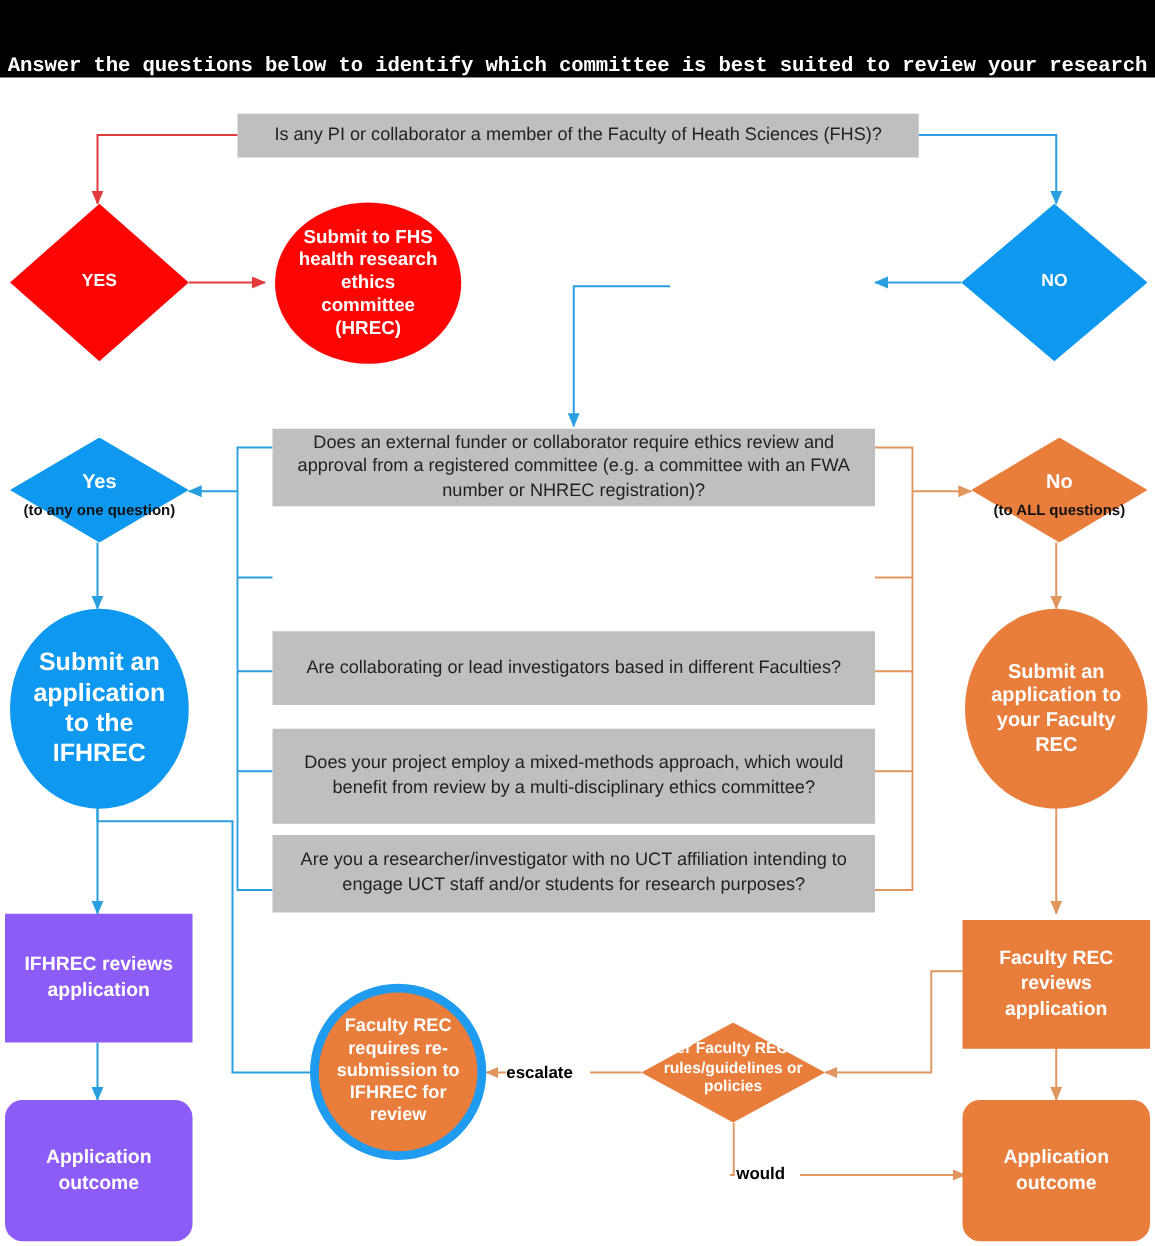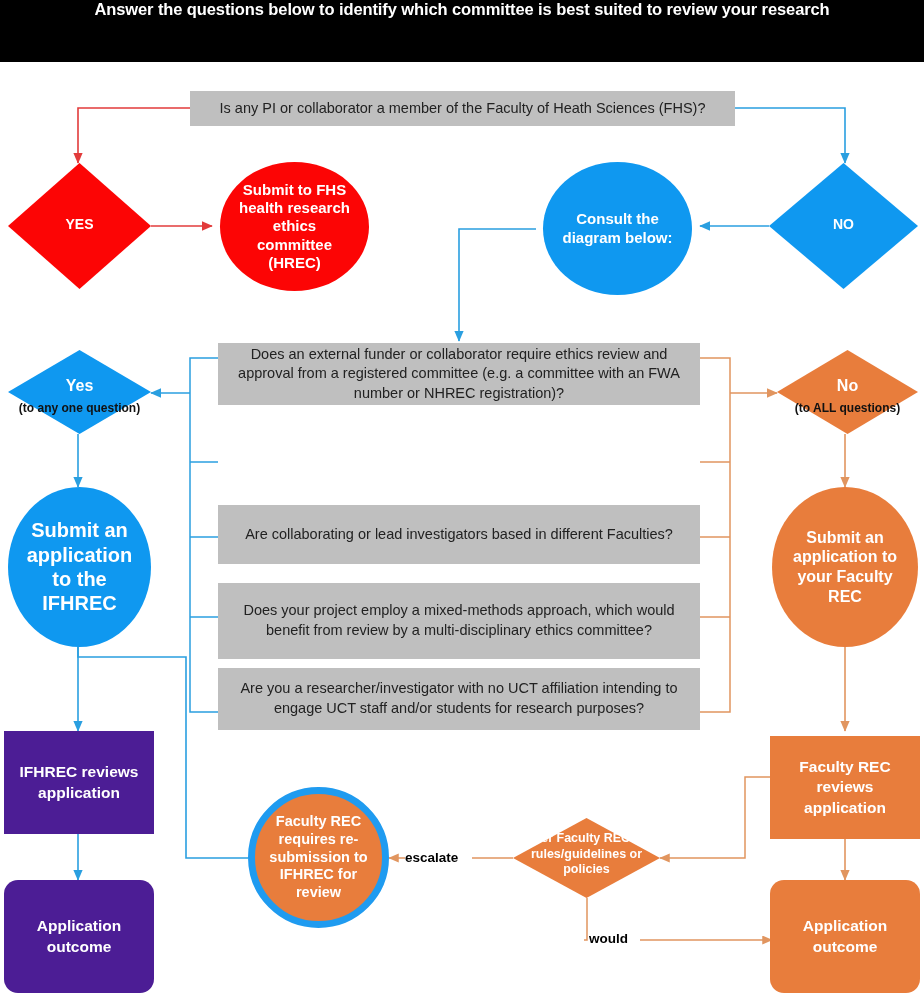--- a/index.html
+++ b/index.html
@@ -3,29 +3,29 @@
 <meta charset="utf-8">
 <style>
   html,body{margin:0;padding:0;background:#ffffff;}
   body{width:924px;height:997px;font-family:"Liberation Sans",sans-serif;position:relative;overflow:hidden;}
   #stage{position:absolute;left:0;top:0;width:924px;height:997px;}
   svg.wires{position:absolute;left:0;top:0;width:924px;height:997px;pointer-events:none;}
 
   .node{position:absolute;box-sizing:border-box;display:flex;align-items:center;justify-content:center;text-align:center;}
 
   
-  .banner{left:0;top:0;width:924px;height:62px;background:#000000;display:flex;align-items:flex-start;justify-content:center;}
+  .banner{left:0;top:0;width:924px;height:62px;background:#000000;display:flex;align-items:flex-end;justify-content:center;font-family:Liberation Mono, monospace;}
   .banner span{color:#ffffff;font-size:16.5px;font-weight:bold;letter-spacing:-0.1px;}
 
   
   .qbox{background:#bfbfbf;color:#222222;font-size:14.5px;line-height:1.35;padding:3px 10px;}
 
   
   .rect{color:#ffffff;font-weight:bold;font-size:15.5px;line-height:1.3;}
-  .rect.blue{background:#4c1d95;}
+  .rect.blue{background:#8b5cf6;}
   .rect.orange{background:#e87d3c;}
   .rect.round{border-radius:14px;}
 
   
   .circle{border-radius:50%;color:#ffffff;font-weight:bold;line-height:1.22;}
   .circle.red{background:#fc0505;}
   .circle.blue{background:#0f98f0;}
   .circle.orange{background:#e87d3c;}
   .circle.ringed{background:#e87d3c;border:7px solid #1f9bf0;}
 
@@ -112,23 +112,20 @@
 
   <div class="diamond red" style="left:8px;top:163px;width:143px;height:126px;">
     <div class="shape"></div>
     <div class="lbl" style="top:53px;font-size:14px;">YES</div>
   </div>
 
   <div class="node circle red" style="left:220px;top:162px;width:149px;height:129px;font-size:15px;padding:0 16px;">
     <span>Submit to FHS health research ethics committee (HREC)</span>
   </div>
 
-  <div class="node circle blue" style="left:543px;top:162px;width:149px;height:133px;font-size:15px;padding:0 14px;">
-    <span>Consult the diagram below:</span>
-  </div>
 
   <div class="diamond blue" style="left:769px;top:163px;width:149px;height:126px;">
     <div class="shape"></div>
     <div class="lbl" style="top:53px;font-size:14px;">NO</div>
   </div>
 
   <div class="node qbox" style="left:218px;top:343px;width:482px;height:62px;">Does an external funder or collaborator require ethics review and approval from a registered committee (e.g. a committee with an FWA number or NHREC registration)?</div>
   <div class="node qbox" style="left:218px;top:505px;width:482px;height:59px;">Are collaborating or lead investigators based in different Faculties?</div>
   <div class="node qbox" style="left:218px;top:583px;width:482px;height:76px;">Does your project employ a mixed-methods approach, which would benefit from review by a multi-disciplinary ethics committee?</div>
   <div class="node qbox" style="left:218px;top:668px;width:482px;height:62px;">Are you a researcher/investigator with no UCT affiliation intending to engage UCT staff and/or students for research purposes?</div>

